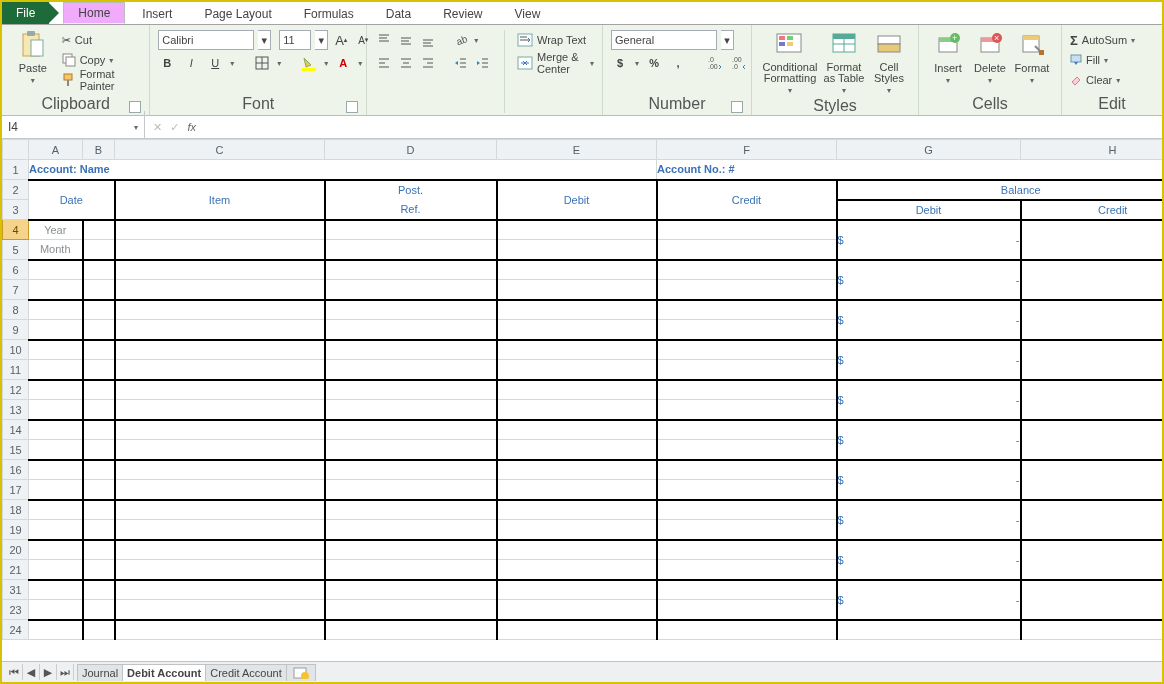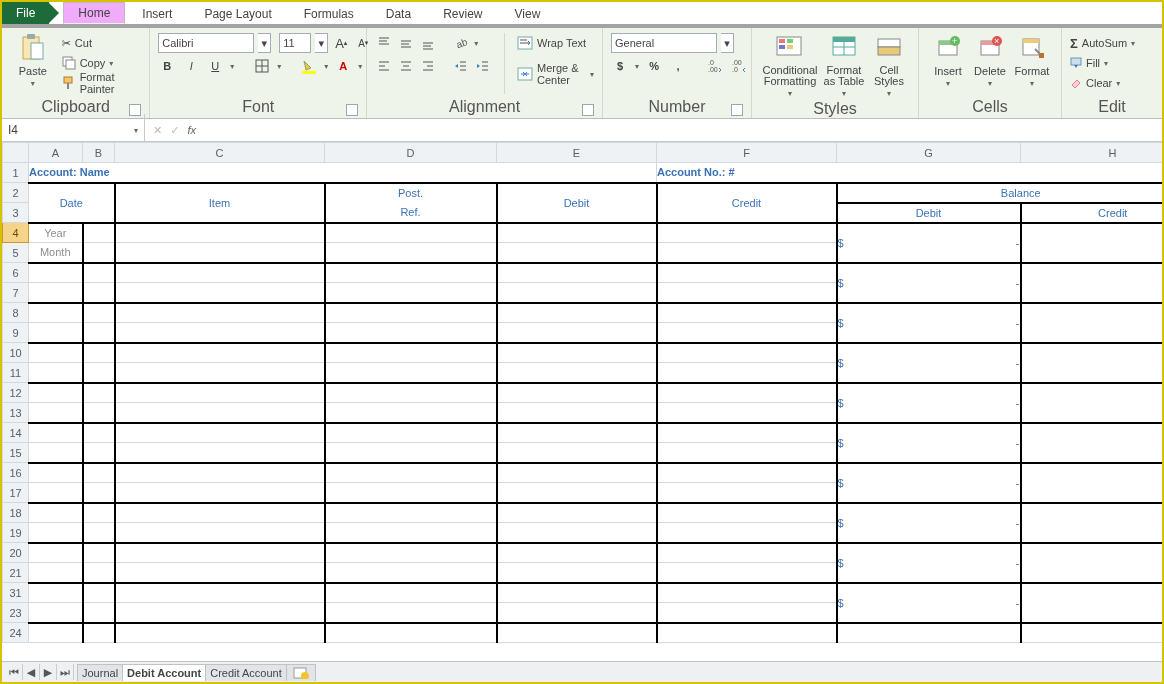--- a/index.html
+++ b/index.html
@@ -1,18 +1,18 @@
 <!DOCTYPE html>
 <html><head>
 <meta charset="utf-8">
 <style>
 html,body{margin:0;padding:0;font-family:"Segoe UI",Tahoma,sans-serif;font-size:11px;background:#fff;color:#444;user-select:none}
 .app{width:1164px;height:684px;border:2px solid #d6c200;box-sizing:border-box;overflow:hidden;display:flex;flex-direction:column}
 
-.tabs{display:flex;align-items:flex-end;height:22px;background:#fff;border-bottom:4px solid #a3a3a3}
+.tabs{display:flex;align-items:flex-end;height:22px;background:#fff;border-bottom:1px solid #a3a3a3}
 .file-tab{background:#1e6b3a;color:#fff;padding:3px 14px;font-size:12px;height:22px;box-sizing:border-box;display:flex;align-items:center;position:relative}
 .file-tab::after{content:"";position:absolute;right:-10px;top:0;width:0;height:0;border-top:11px solid transparent;border-bottom:11px solid transparent;border-left:11px solid #1e6b3a}
 .mtab{padding:3px 14px;font-size:12px;color:#444;cursor:default;border:1px solid transparent;border-bottom:none;margin-left:2px}
 .mtab.active{border:1px solid #bcbcbc;border-bottom:1px solid #eef4ea;background:#f0abfc}
 .tabs .file-tab{margin-right:12px}
 
 .ribbon{background:#eef4ea;border-bottom:1px solid #bcbcbc;display:flex;height:90px}
 .group{border-right:1px solid #cfd9cc;padding:3px 8px 0 8px;display:flex;flex-direction:column}
 .group .body{flex:1;display:flex;gap:6px}
 .group .title{text-align:center;font-size:16px;color:#555;padding:2px 0;position:relative}
@@ -243,21 +243,21 @@
                     <line x1="6" y1="3" x2="12" y2="3"></line>
                     <line x1="6" y1="7" x2="12" y2="7"></line>
                     <line x1="6" y1="11" x2="12" y2="11"></line>
                   </g>
                   <path d="M1 5 L4 7 L1 9 Z" fill="#3b7bc8"></path>
                 </svg>
               </span>
           </div>
         </div>
         <div class="sep" style="margin:2px 6px"></div>
-        <div class="stack" style="gap:11px;padding-top:2px">
+        <div class="stack" style="gap:3px;padding-top:2px">
           <div class="smallrow">
               <span class="ico">
                 <svg width="16" height="14">
                   <rect x="1" y="1" width="14" height="12" fill="#fff" stroke="#7aa"></rect>
                   <g stroke="#555">
                     <line x1="3" y1="4" x2="10" y2="4"></line>
                     <line x1="3" y1="7" x2="13" y2="7"></line>
                   </g>
                   <path d="M11 9 L13 7 L11 5" fill="none" stroke="#3b7bc8"></path>
                 </svg>
@@ -270,21 +270,20 @@
                   <rect x="1" y="1" width="14" height="12" fill="#fff" stroke="#7aa"></rect>
                   <path d="M4 7 L7 7 M9 7 L12 7" stroke="#3b7bc8"></path>
                   <path d="M6 5 L8 7 L6 9 M10 5 L8 7 L10 9" fill="none" stroke="#3b7bc8"></path>
                 </svg>
               </span>
               <span>Merge &amp; Center</span>
               <span class="chev">▾</span>
             </div>
         </div>
       </div>
-      <div class="title"><span>Alignment</span><span class="dlaunch"></span></div>
     </div>
 
     <div class="group" style="width:132px">
       <div class="body">
           <div class="stack" style="gap:3px;padding-top:2px">
         <div class="smallrow">
               <span class="inp" style="width:98px">General</span>
               <span class="dd">▾</span>
             </div>
         <div class="smallrow" style="gap:6px">

